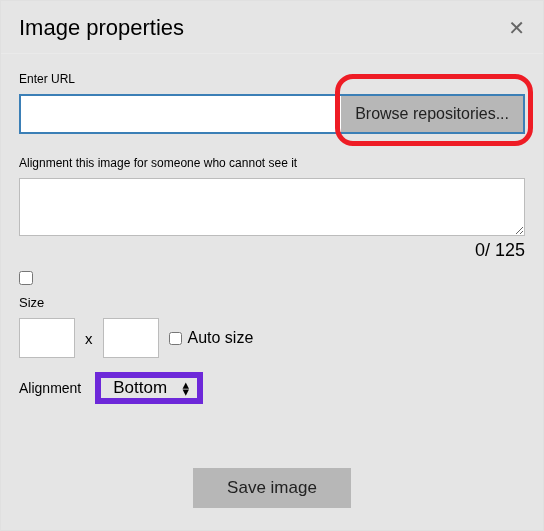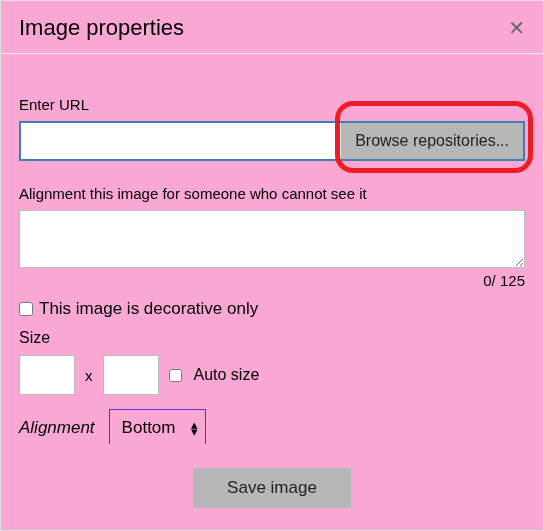--- a/index.html
+++ b/index.html
@@ -8,21 +8,21 @@
     color: #000;
     background: #fff;
     width: 544px;
     height: 531px;
     overflow: hidden;
   }
   .dialog {
     border: 1px solid #e0e0e0;
     width: 544px;
     height: 531px;
-    background: #f9a8d4;
+    background: #e5e5e5;
     display: flex;
     flex-direction: column;
   }
   .header {
     display: flex;
     justify-content: space-between;
     align-items: center;
     padding: 14px 18px 12px 18px;
     border-bottom: 1px solid #eaeaea;
   }
@@ -36,28 +36,27 @@
     cursor: pointer;
     line-height: 1;
     user-select: none;
   }
   .body {
     padding: 18px 18px 0 18px;
     flex: 1;
     overflow: auto;
   }
   .label {
-    font-size: 15px;
+    font-size: 12px;
     margin-bottom: 8px;
     display: block;
-    margin-top: 24px;
   }
   .url-row {
     position: relative;
-    margin-bottom: 16px;
+    margin-bottom: 22px;
   }
   .url-input {
     width: 100%;
     height: 40px;
     border: 2px solid #3b7fb6;
     padding: 6px 8px;
     font-size: 16px;
     outline: none;
   }
   .browse-btn {
@@ -87,37 +86,37 @@
     height: 58px;
     border: 1px solid #bcbcbc;
     resize: both;
     font-size: 15px;
     padding: 4px 6px;
     font-family: inherit;
     display: block;
   }
   .counter {
     text-align: right;
-    font-size: 15px;
+    font-size: 18px;
     margin-top: 4px;
   }
   .check-row {
     display: flex;
     align-items: center;
     gap: 6px;
     margin-top: 10px;
     font-size: 17px;
   }
   .check-row input[type=checkbox] {
     width: 14px;
     height: 14px;
     cursor: pointer;
   }
   .size-label {
-    font-size: 16px;
+    font-size: 13px;
     margin-top: 10px;
   }
   .size-row {
     display: flex;
     align-items: center;
     gap: 10px;
     margin-top: 8px;
   }
   .size-input {
     width: 56px;
@@ -125,38 +124,37 @@
     border: 1px solid #bcbcbc;
     text-align: center;
     font-size: 16px;
   }
   .x-sep {
     font-size: 15px;
   }
   .auto-row {
     display: flex;
     align-items: center;
-    gap: 12px;
+    gap: 6px;
   }
   .align-row {
     display: flex;
     align-items: center;
     gap: 14px;
     margin-top: 14px;
   }
   .align-label {
-    font-size: 17px;
-    font-style: italic;
+    font-size: 14px;
   }
   .select-wrap {
     position: relative;
     display: inline-flex;
     align-items: center;
-    border: 1px solid #6d28d9;
-    height: 38px;
+    border: 6px solid #6d28d9;
+    height: 32px;
     padding: 0 30px 0 12px;
     font-size: 17px;
     cursor: pointer;
     user-select: none;
   }
   .select-caret {
     position: absolute;
     right: 8px;
     top: 50%;
     transform: translateY(-50%);
@@ -197,21 +195,20 @@
       <button class="browse-btn">Browse repositories...</button>
       <div class="highlight-ring"></div>
     </div>
 
     <label class="label">Alignment this image for someone who cannot see it</label>
     <textarea class="desc-textarea" style=""></textarea>
     <div class="counter">0/ 125</div>
 
     <div class="check-row">
       <input type="checkbox" style="">
-      <span>This image is decorative only</span>
     </div>
 
     <div class="size-label">Size</div>
     <div class="size-row">
       <input class="size-input" type="text" value="" style="">
       <span class="x-sep">x</span>
       <input class="size-input" type="text" value="" style="">
       <div class="auto-row">
         <input type="checkbox" style="">
         <span>Auto size</span>

